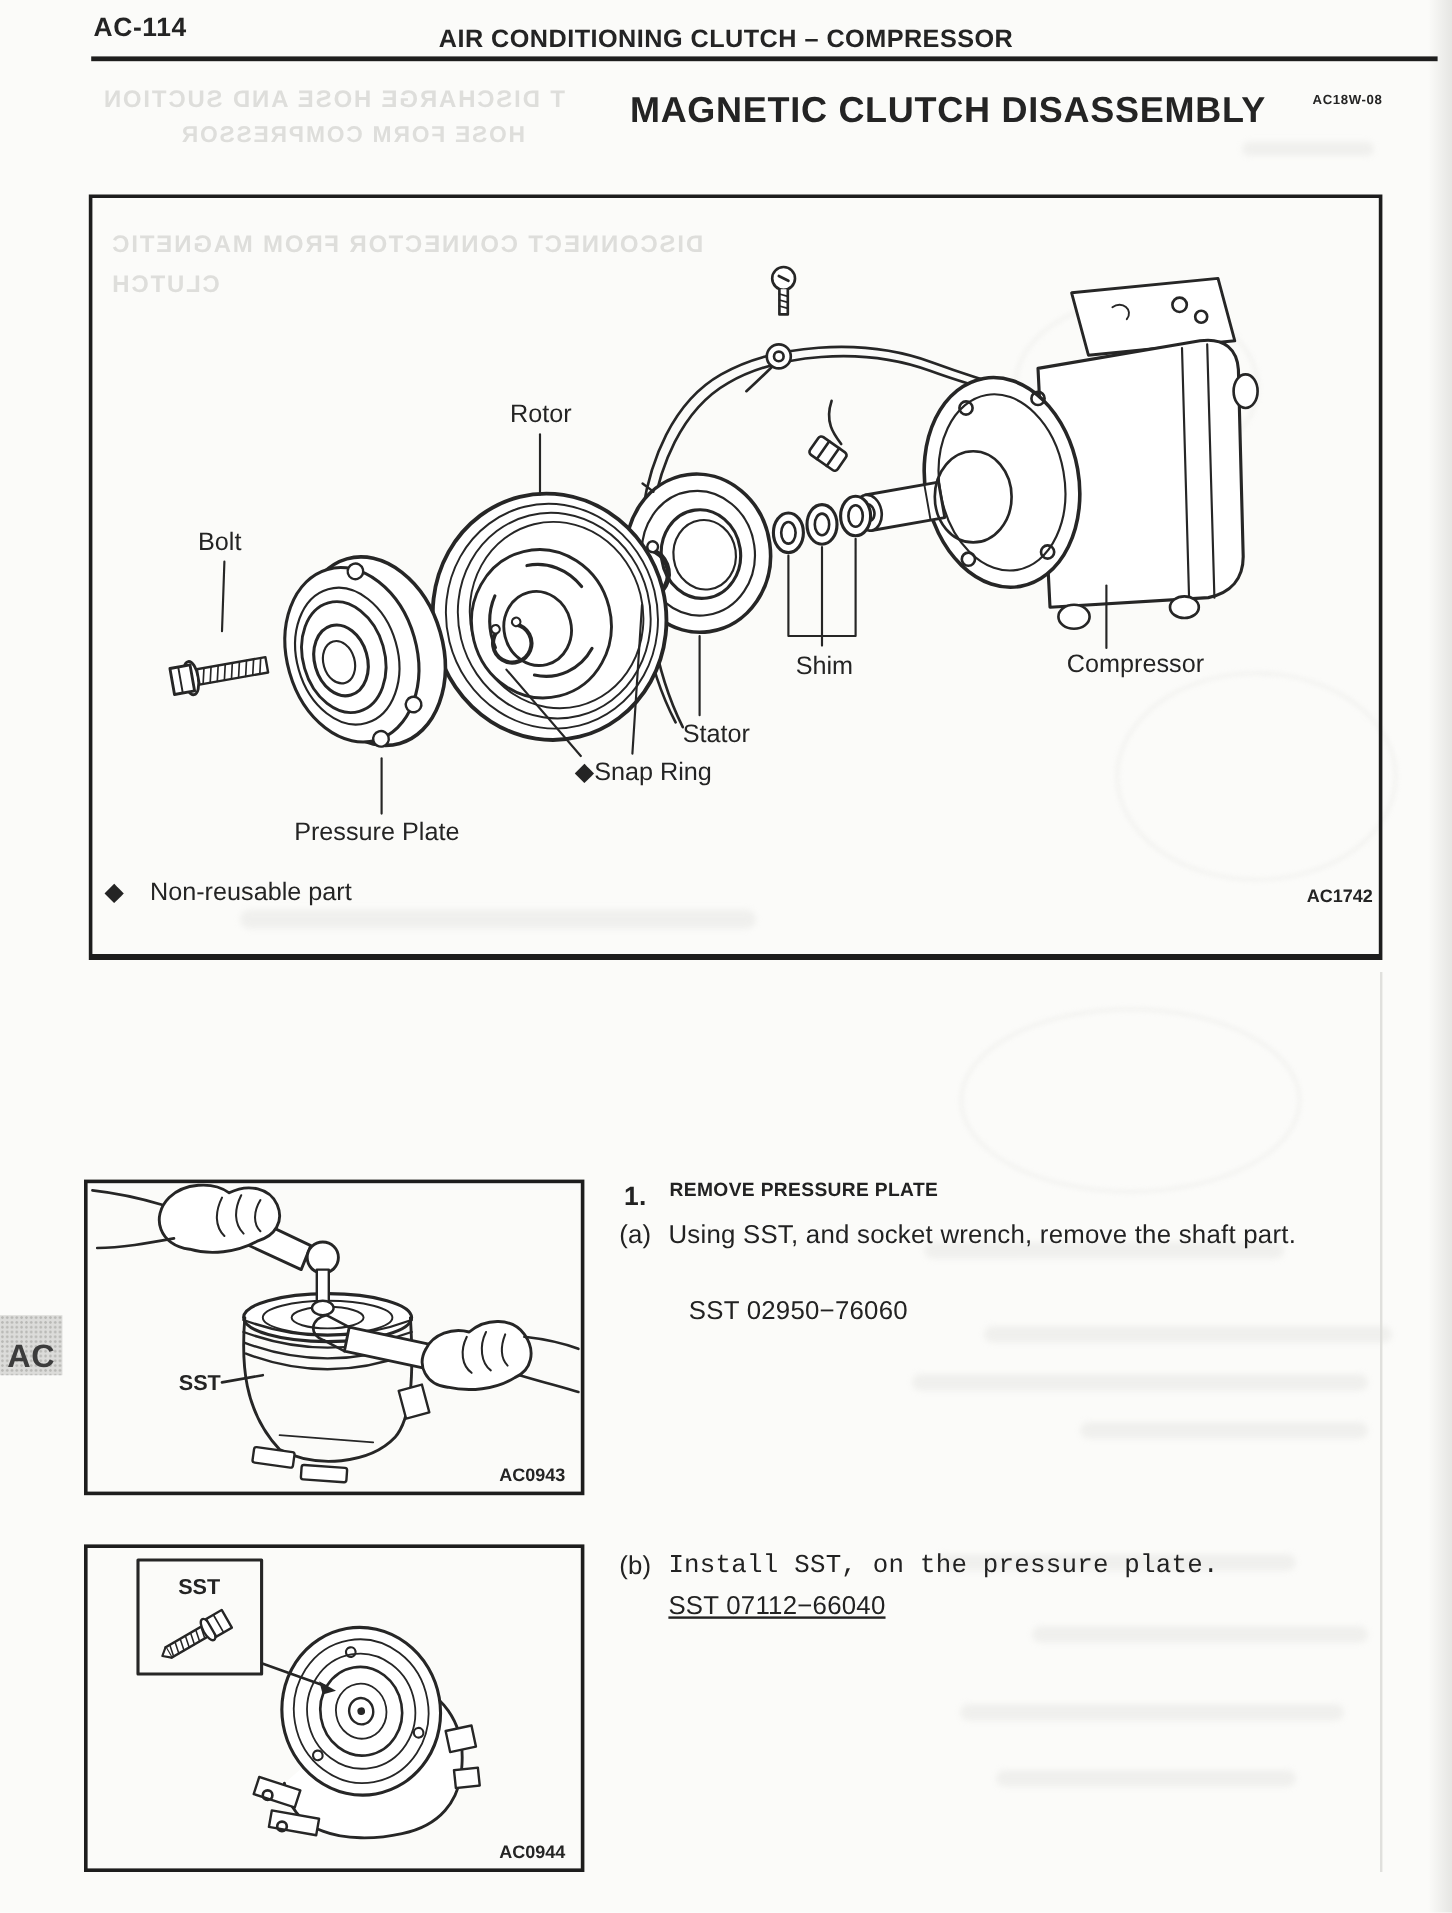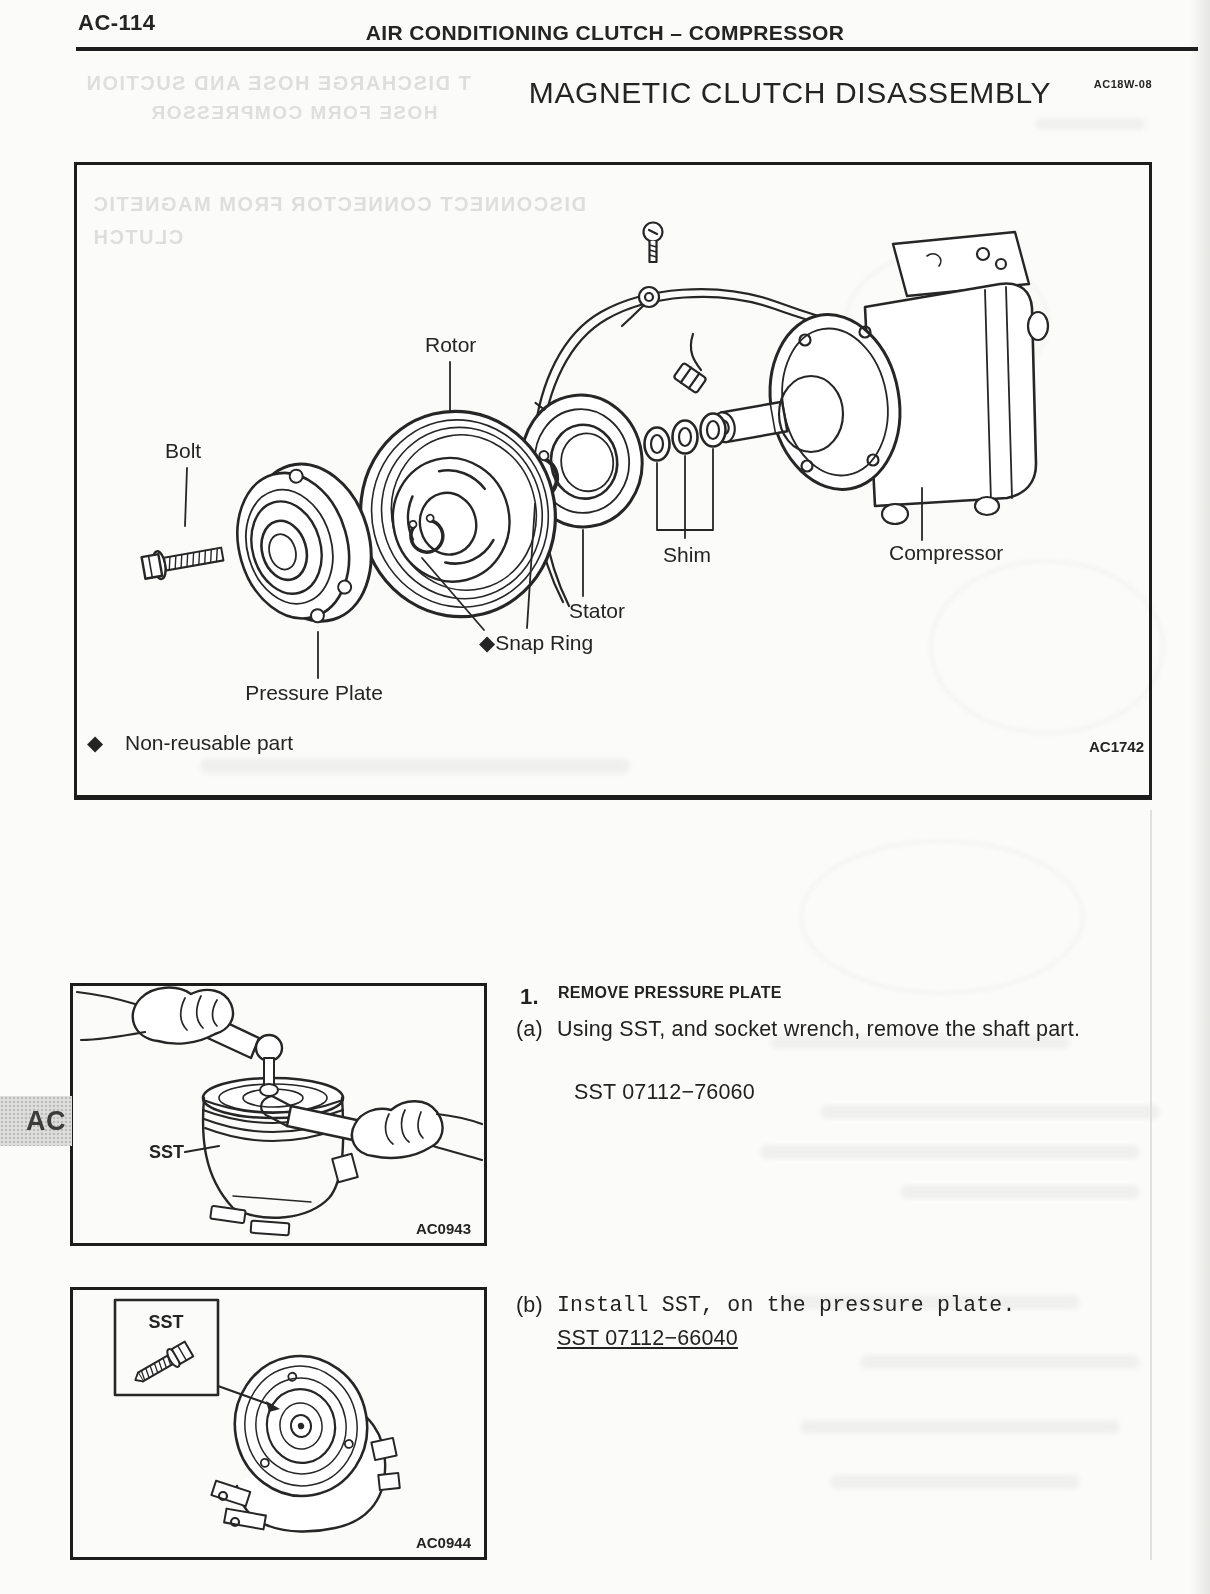--- a/index.html
+++ b/index.html
@@ -4,21 +4,21 @@
 <style>
   html,body{margin:0;padding:0;background:#ffffff;}
   .page{position:relative;width:1210px;height:1594px;background:#fbfbf9;overflow:hidden;
         font-family:"Liberation Sans",sans-serif;color:#242424;}
   .abs{position:absolute;}
 
   
   .page-number{top:10px;left:78px;font-size:22px;font-weight:bold;letter-spacing:.5px;}
   .header-title{top:21px;left:0;width:1210px;text-align:center;font-size:21px;font-weight:bold;letter-spacing:.4px;}
   .header-rule{top:47px;left:76px;width:1122px;height:4px;background:#1e1e1e;}
-  .doc-title{top:76px;left:500px;width:580px;text-align:center;font-size:30px;font-weight:normal;letter-spacing:.6px;}
+  .doc-title{top:76px;left:500px;width:580px;text-align:center;font-size:30px;font-weight:bold;letter-spacing:.6px;}
   .section-code{top:78px;left:1042px;width:110px;text-align:right;font-size:11px;font-weight:bold;letter-spacing:.5px;}
 
   
   .diagram-frame{top:162px;left:74px;width:1078px;height:638px;border:3px solid #1d1d1d;
                  border-bottom-width:5px;box-sizing:border-box;}
   .diagram-frame svg{display:block;width:100%;height:100%;}
 
   
   .panel{border:3px solid #1d1d1d;box-sizing:border-box;background:transparent;}
   .panel-1{top:983px;left:70px;width:417px;height:263px;}
@@ -33,22 +33,22 @@
   .sub-a-label{top:1017px;left:516px;}
   .sub-a-text{top:1017px;left:557px;}
   .sub-a-sst{top:1080px;left:574px;}
   .sub-b-label{top:1293px;left:516px;}
   .sub-b-text{top:1293px;left:557px;font-family:Liberation Mono, monospace;}
   .sub-b-sst{top:1326px;left:557px;text-decoration:underline;}
 
   
   .side-tab{top:1096px;left:0;width:52px;height:50px;background:#dcdcda;
             background-image:radial-gradient(#b9b9b6 1px, rgba(0,0,0,0) 1.2px);background-size:4px 4px;
-            display:flex;align-items:center;justify-content:center;
-            font-size:27px;font-weight:600;color:#3c3c3c;letter-spacing:.5px;padding-left:20px;}
+            display:flex;align-items:flex-end;justify-content:center;
+            font-size:27px;font-weight:600;color:#3c3c3c;letter-spacing:.5px;}
 
   
   .ghost{position:absolute;transform:scaleX(-1);color:#d7d7d4;font-weight:bold;
          letter-spacing:1.5px;filter:blur(.6px);white-space:nowrap;opacity:.8;}
   .smudge{position:absolute;background:#dededb;opacity:.38;filter:blur(2.5px);border-radius:8px;}
   .ghost-shape{position:absolute;border:2px solid #e3e3e0;border-radius:50%;filter:blur(2px);opacity:.55;}
   .ghost-rule{position:absolute;width:2px;background:#d9d9d6;opacity:.8;}
   .edge-shade{top:0;right:0;width:20px;height:1594px;background:linear-gradient(to left,#e6e6e3,rgba(0,0,0,0));}
 
   svg text{font-family:"Liberation Sans",sans-serif;fill:#242424;}
@@ -330,21 +330,21 @@
       </g>
       <text class="sst-lbl" x="93" y="38" text-anchor="middle">SST</text>
       <text class="fig-code" x="398" y="258" text-anchor="end">AC0944</text>
     </svg>
   </div>
 
   <div class="abs t b step-number">1.</div>
   <div class="abs t b step-title">REMOVE PRESSURE PLATE</div>
   <div class="abs t sub-a-label">(a)</div>
   <div class="abs t sub-a-text">Using SST, and socket wrench, remove the shaft part.</div>
-  <div class="abs t sub-a-sst">SST 07112−76060</div>
+  <div class="abs t sub-a-sst">SST 02950−76060</div>
   <div class="abs t sub-b-label">(b)</div>
   <div class="abs t sub-b-text">Install SST, on the pressure plate.</div>
   <div class="abs t sub-b-sst">SST 07112−66040</div>
 
   <div class="abs side-tab">
     <span>AC</span>
   </div>
 
 </div>
 

